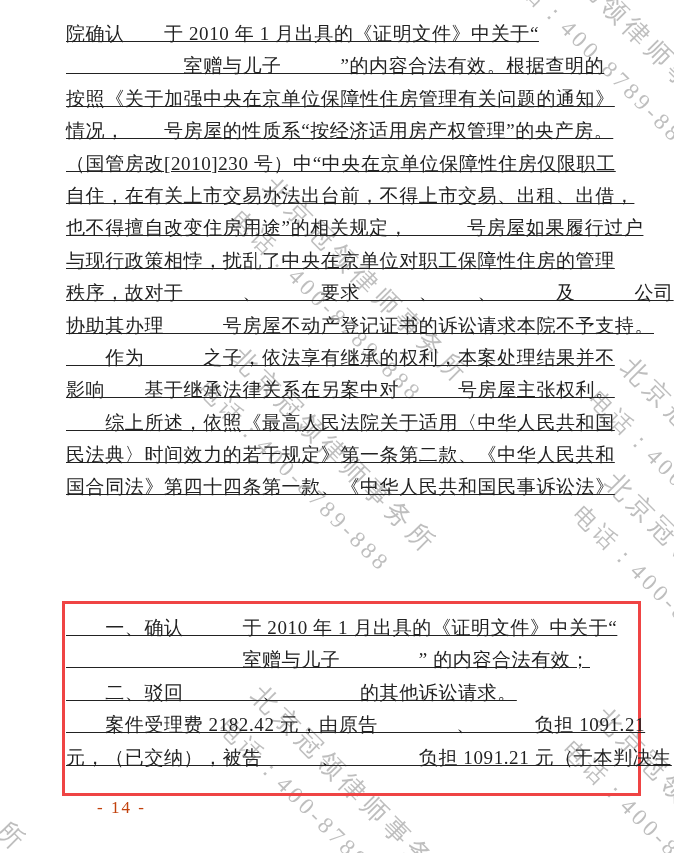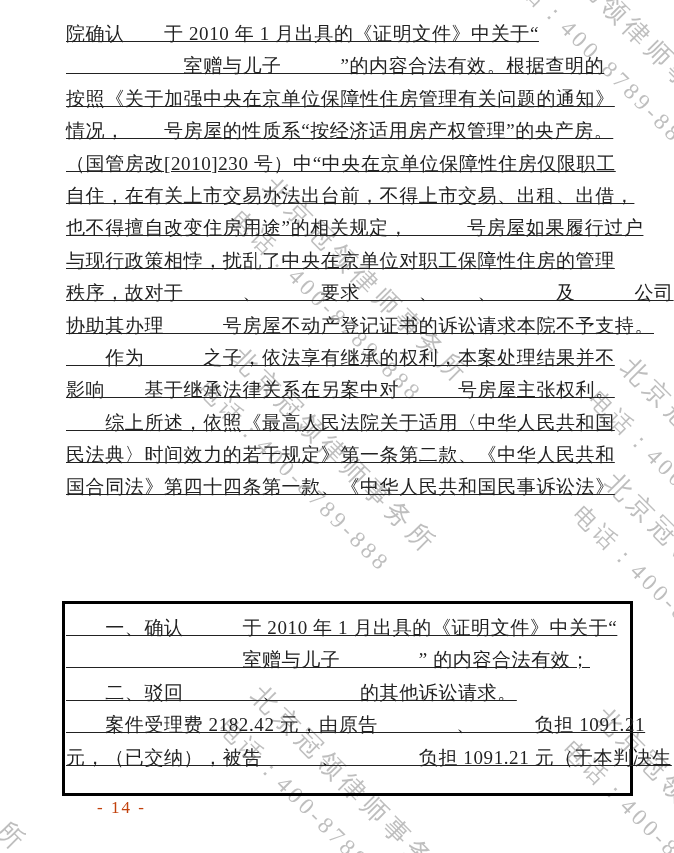--- a/index.html
+++ b/index.html
@@ -40,22 +40,22 @@
     text-decoration: underline;
   }
   
   .judgment-box {
     position: absolute;
     z-index: 2;
     left: 62px;
     top: 601px;
     width: 556px;
     height: 181px;
-    border: 3px solid #000000;
-    padding: 8px 8px 0 1px;
+    border: 3px solid #ef4444;
+    padding: 8px 16px 0 1px;
     box-sizing: content-box;
     background: transparent;
   }
   
   .page-number {
     position: absolute;
     z-index: 2;
     left: 97px;
     top: 798px;
     font-size: 17px;

